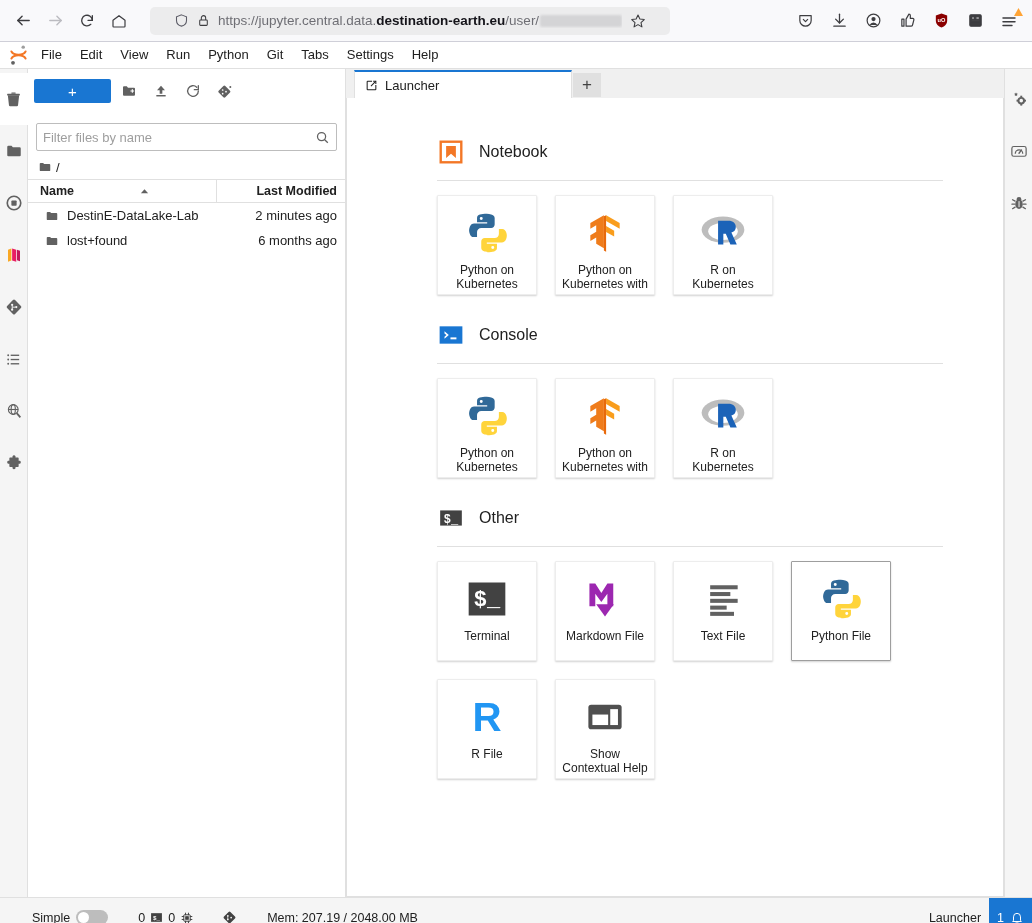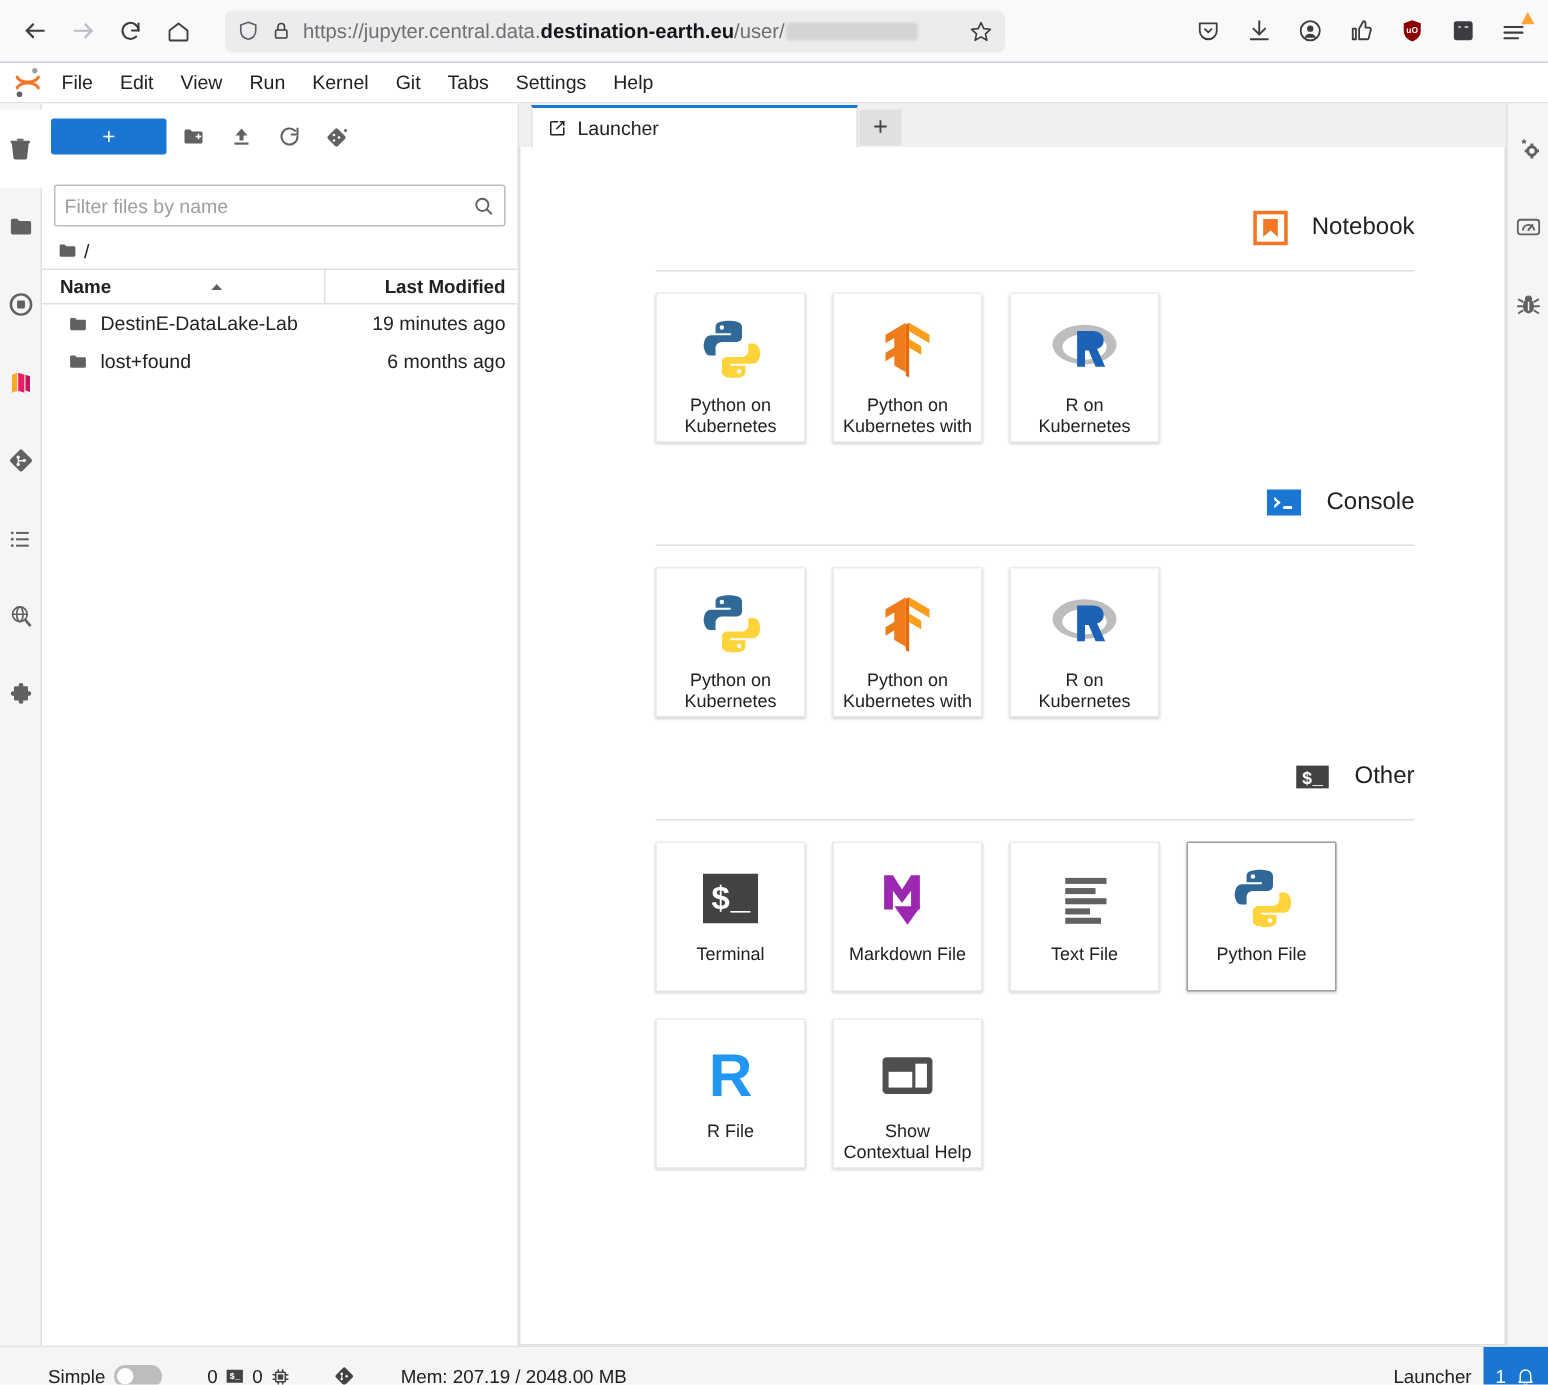--- a/index.html
+++ b/index.html
@@ -29,21 +29,21 @@
   }
   .nav-btn.disabled { color: #bbbbc0; }
   #urlbar {
     flex: 1 1 auto;
     height: 28px;
     margin: 0 10px 0 14px;
     max-width: 520px;
     background: #ececed;
     border-radius: 5px;
     display: flex; align-items: center;
-    padding: 0 8px;
+    padding: 0 24px;
     gap: 8px;
     cursor: text;
   }
   #url-text {
     flex: 1 1 auto;
     font-size: 13.5px;
     color: #6e6e74;
     white-space: nowrap;
     overflow: hidden;
     display: flex; align-items: center;
@@ -249,21 +249,20 @@
     border-top: none;
     overflow-y: auto;
     padding: 40px 0 0 0;
   }
   #launcher-inner { padding: 0 60px 0 90px; max-width: 700px; }
   .section { margin-bottom: 26px; }
   .section-head {
     display: flex; align-items: center;
     gap: 14px;
     padding-bottom: 14px;
-    justify-content: flex-end;
   }
   .section-head .sec-icon { width: 28px; height: 28px; display:flex; align-items:center; justify-content:center; flex:0 0 28px; }
   .section-head .sec-title { font-size: 16px; color: #212121; }
   .section-rule { border-bottom: 1px solid #e0e0e0; margin-bottom: 14px; }
   .card-grid { display: flex; flex-wrap: wrap; gap: 18px; }
   .lcard {
     width: 100px; height: 100px;
     background: #fff;
     border: 1px solid #ededed;
     box-shadow: 0 1px 2px rgba(0,0,0,0.18);
@@ -435,21 +434,21 @@
       <circle cx="18" cy="4" r="2.2" fill="#9e9e9e"></circle>
       <circle cx="5" cy="24" r="2.4" fill="#616161"></circle>
       <path d="M3 9.5c3 5.5 15 5.5 18 0" stroke="#f37726" stroke-width="2.6" fill="none" stroke-linecap="round"></path>
       <path d="M3 18.5c3-5.5 15-5.5 18 0" stroke="#f37726" stroke-width="2.6" fill="none" stroke-linecap="round"></path>
     </svg>
   </div>
   <div class="menu-item">File</div>
   <div class="menu-item">Edit</div>
   <div class="menu-item">View</div>
   <div class="menu-item">Run</div>
-  <div class="menu-item">Kernel</div>
+  <div class="menu-item">Python</div>
   <div class="menu-item">Git</div>
   <div class="menu-item">Tabs</div>
   <div class="menu-item">Settings</div>
   <div class="menu-item">Help</div>
 </div>
 
 <div id="shell">
 
   <div class="activity-bar" id="left-bar">
     <div class="act-icon selected">
@@ -588,21 +587,21 @@
 
     <div id="fb-list">
       <div class="fb-row">
         <span class="dot-col"></span>
         <span class="item-icon">
           <svg width="14" height="14" viewBox="0 0 24 24" fill="#616161">
               <path d="M3 6.5A1.5 1.5 0 0 1 4.5 5h4.2l1.8 2h9A1.5 1.5 0 0 1 21 8.5v9A1.5 1.5 0 0 1 19.5 19h-15A1.5 1.5 0 0 1 3 17.5z"></path>
             </svg>
         </span>
         <span class="item-name">DestinE-DataLake-Lab</span>
-        <span class="item-mod">19 minutes ago</span>
+        <span class="item-mod">2 minutes ago</span>
       </div>
       <div class="fb-row">
         <span class="dot-col"></span>
         <span class="item-icon">
           <svg width="14" height="14" viewBox="0 0 24 24" fill="#616161">
               <path d="M3 6.5A1.5 1.5 0 0 1 4.5 5h4.2l1.8 2h9A1.5 1.5 0 0 1 21 8.5v9A1.5 1.5 0 0 1 19.5 19h-15A1.5 1.5 0 0 1 3 17.5z"></path>
             </svg>
         </span>
         <span class="item-name">lost+found</span>
         <span class="item-mod">6 months ago</span>

